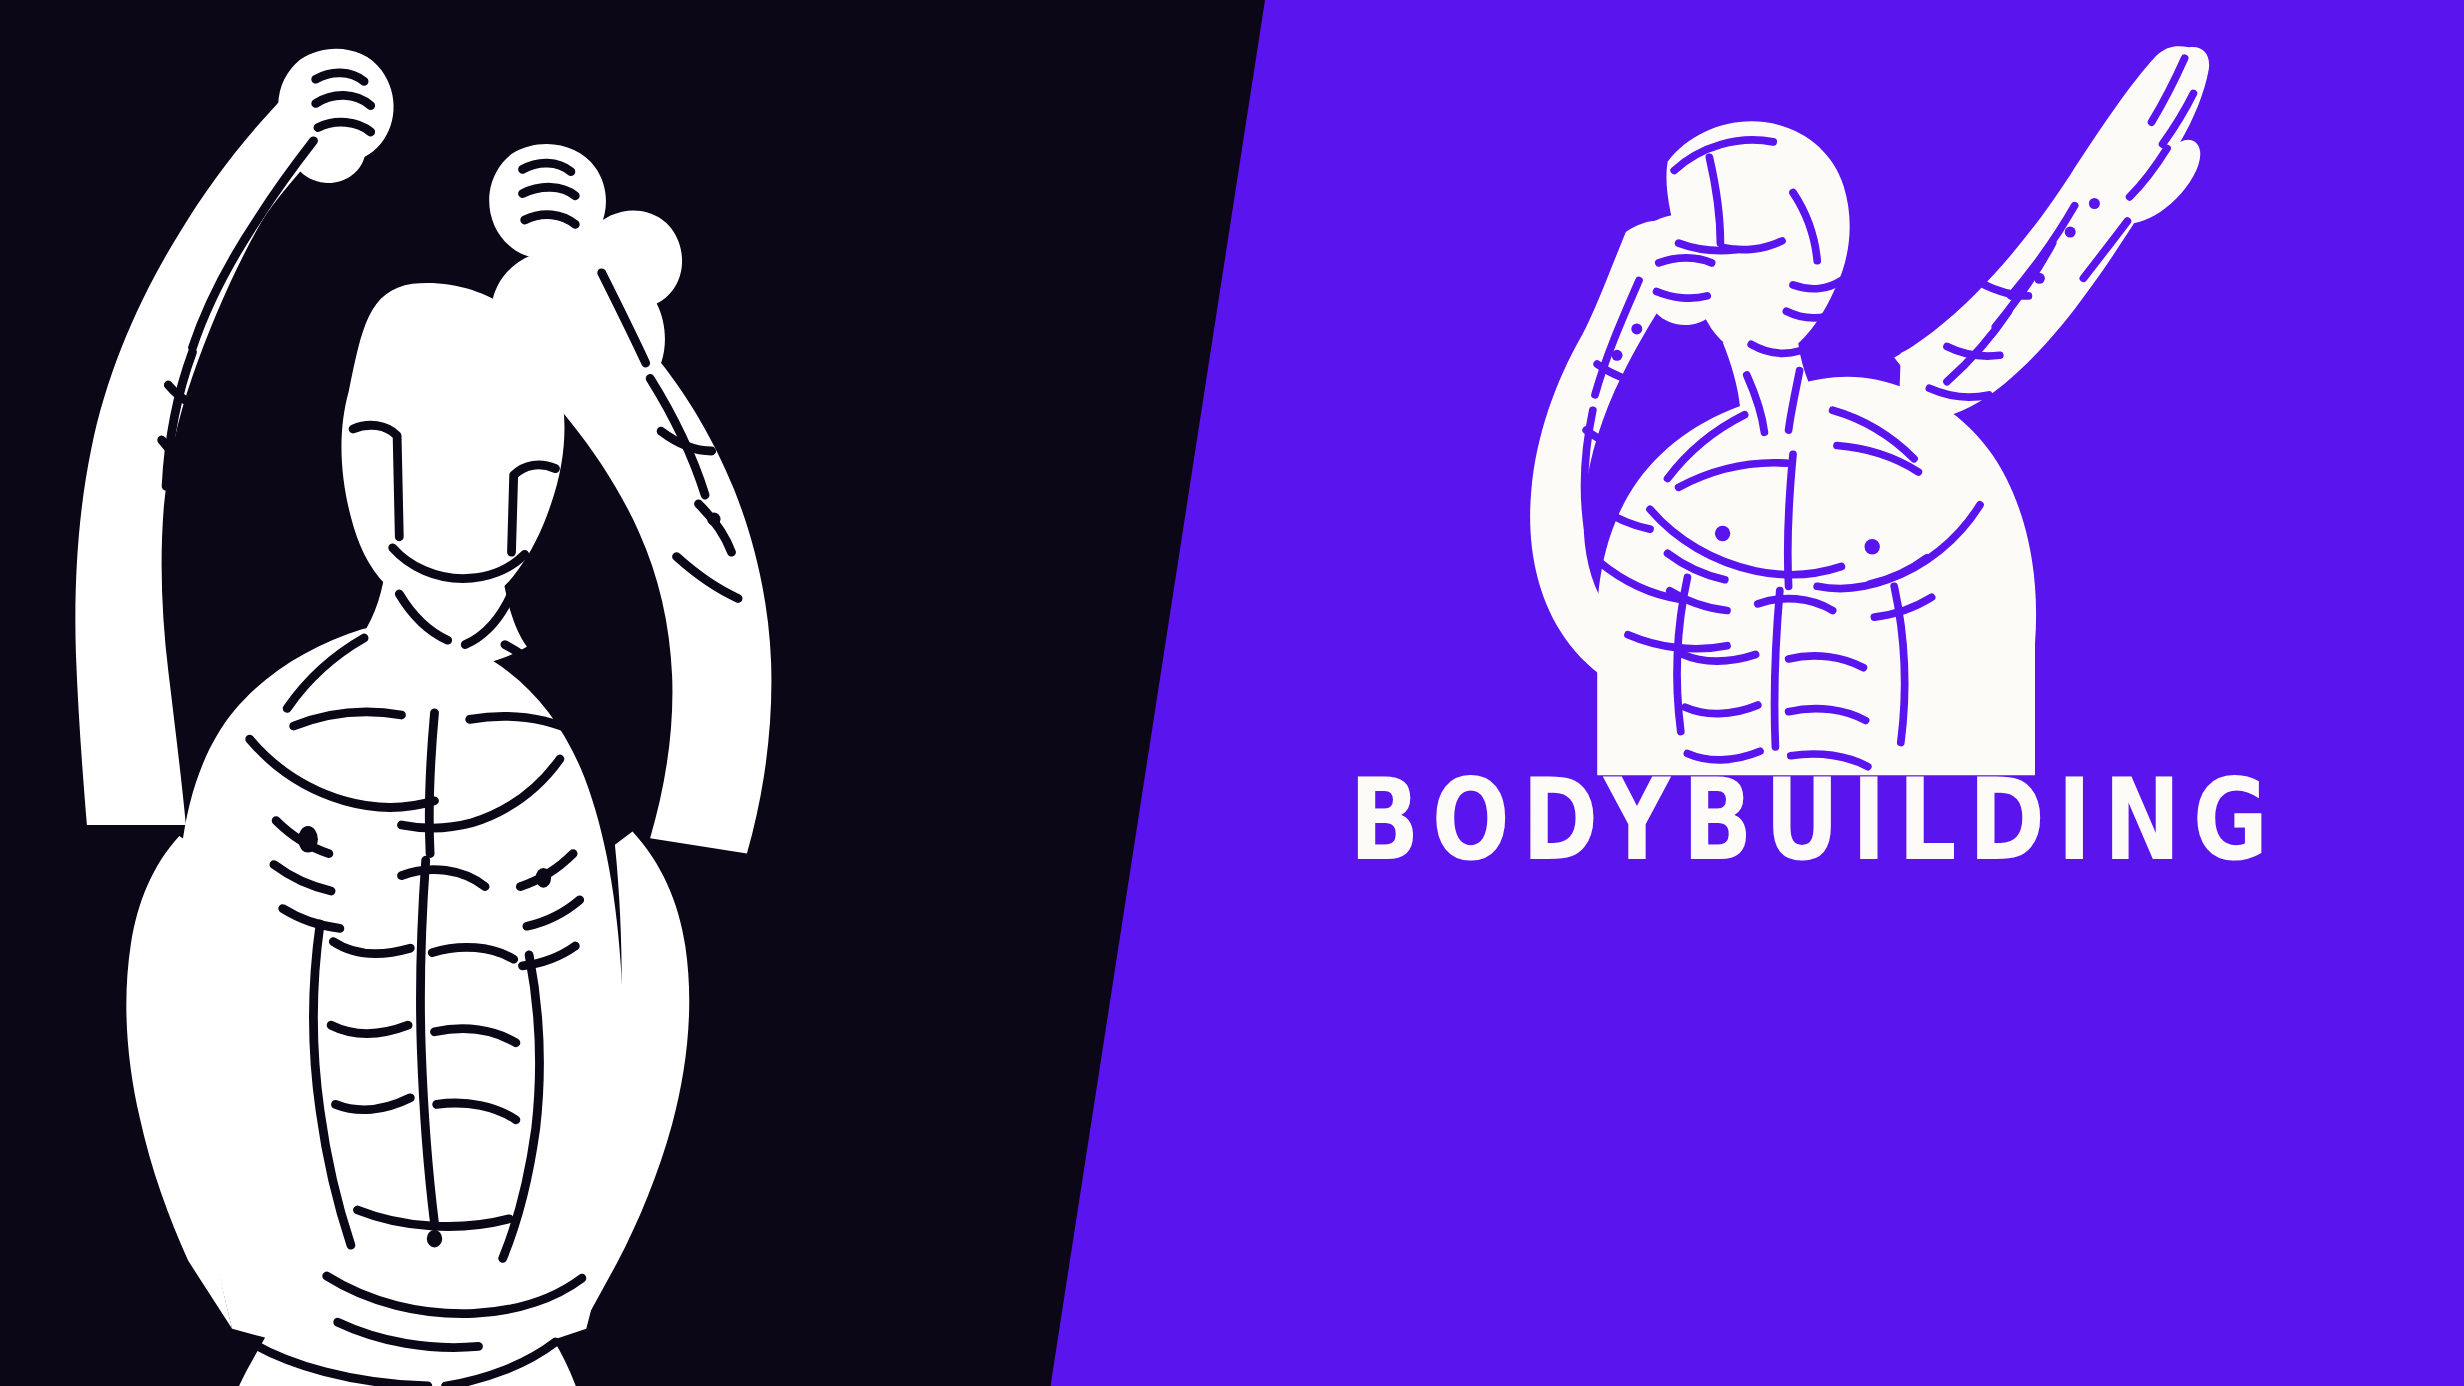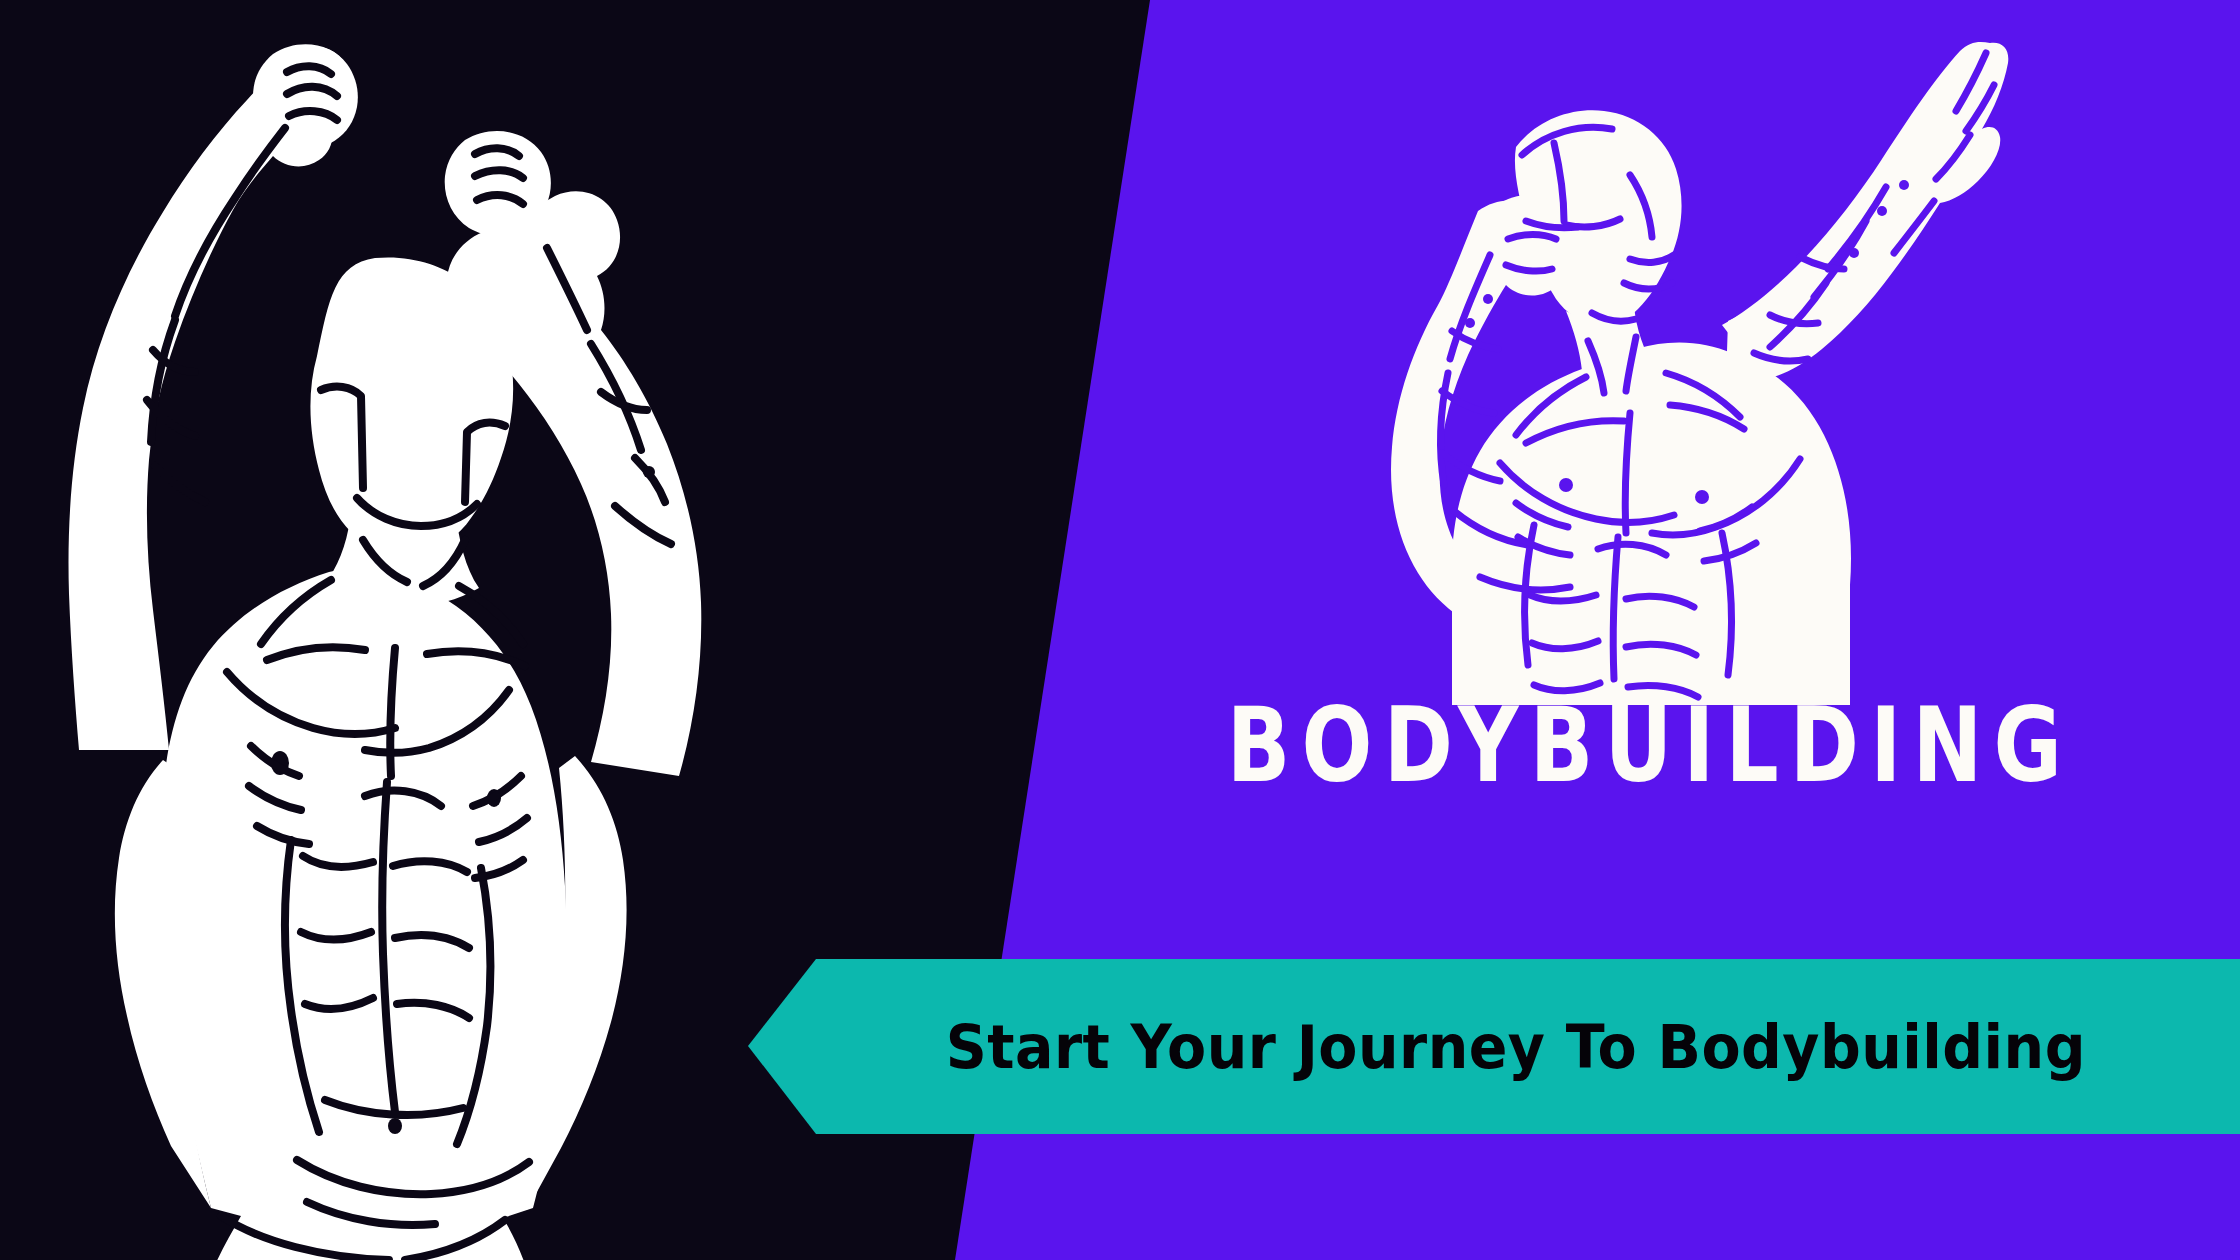--- a/index.html
+++ b/index.html
@@ -355,17 +355,14 @@
         <path d="M186 478 C202 490 220 498 238 502"></path>
         <path d="M188 512 C204 522 222 528 240 530"></path>
         <path d="M422 482 C406 494 388 502 370 506"></path>
         <path d="M426 518 C410 528 392 534 374 536"></path>
       </g>
     </svg>
   </div>
 
   <div class="wordmark">BODYBUILDING</div>
 
-  <div class="banner">
-    <div class="banner-text">Start Your Journey To Bodybuilding</div>
-  </div>
 
 </div>
 
 </body></html>

